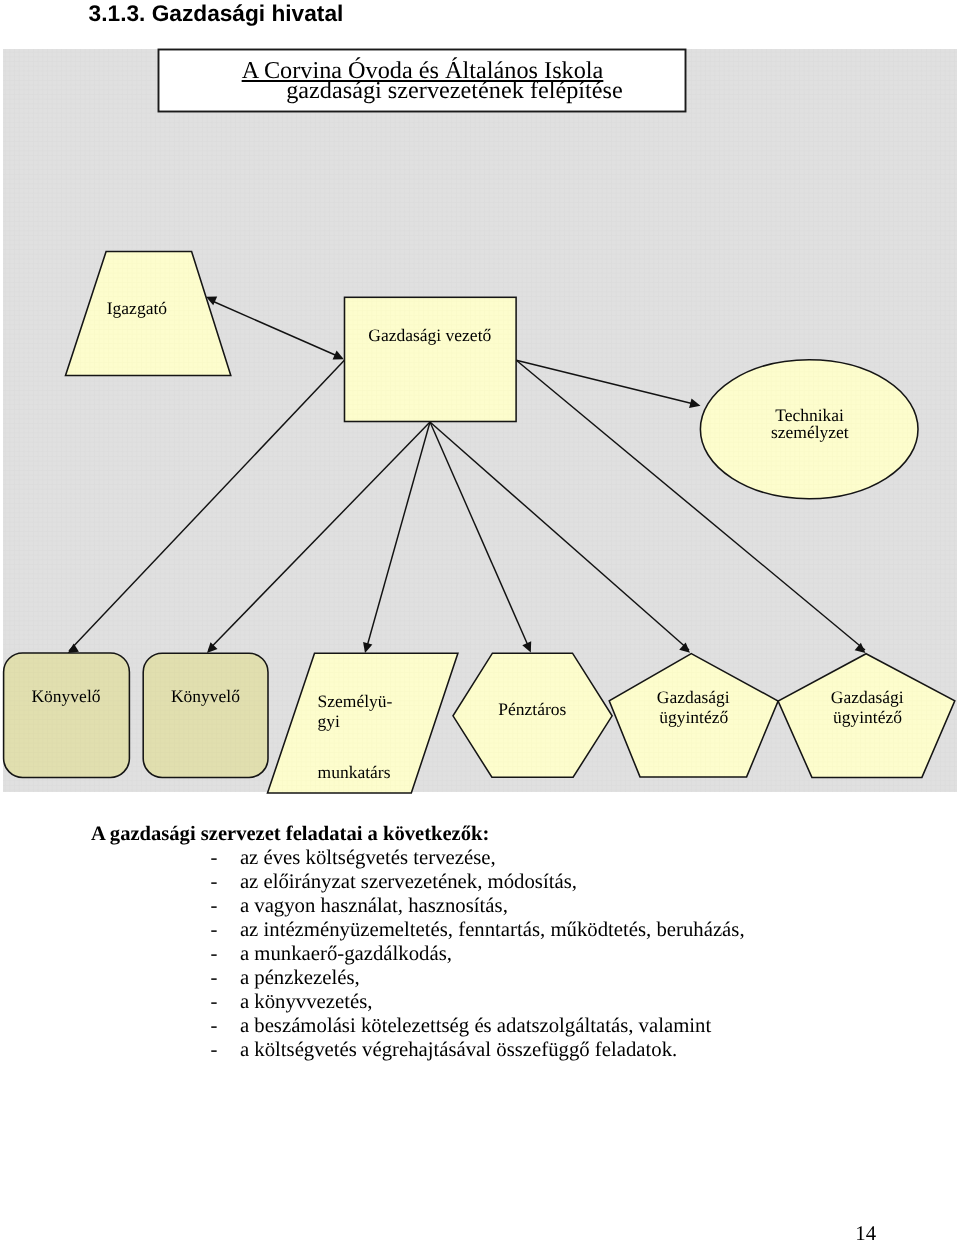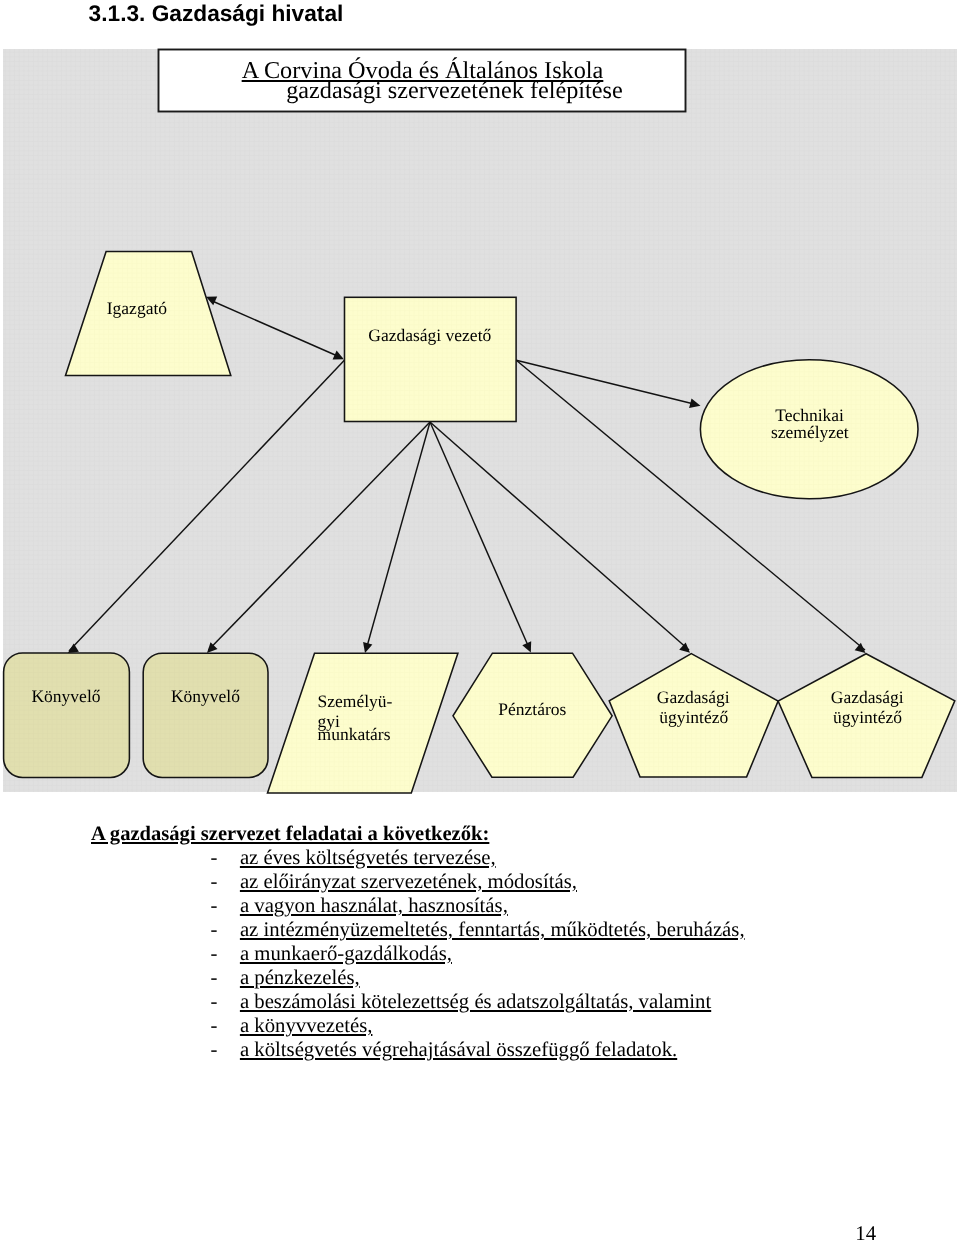--- a/index.html
+++ b/index.html
@@ -10,21 +10,21 @@
   #page{position:absolute;left:0;top:0;width:960px;height:1241px;transform:translateZ(0);}
   .heading{position:absolute;left:88.6px;top:0.6px;font-family:"Liberation Sans",sans-serif;
            font-weight:bold;font-size:22.7px;line-height:24px;white-space:pre;}
   #diagram{position:absolute;left:0;top:0;width:960px;height:1241px;}
   .titlebox{position:absolute;left:159.5px;top:50.5px;width:526px;height:60px;overflow:hidden;
             text-align:center;font-size:24.25px;}
   .titlebox>div{position:absolute;left:0;width:526px;line-height:27px;}
   .titlebox>div:nth-child(1){top:6.4px;text-decoration:underline;}
   .titlebox>div:nth-child(2){top:26px;padding-left:32px;}
   .lbl{position:absolute;font-size:17.5px;line-height:20px;white-space:pre;}
-  .tasks{position:absolute;left:91px;top:821.8px;width:700px;text-decoration:underline;}
+  .tasks{position:absolute;left:91px;top:821.8px;width:700px;}
   .tasks-title{font-weight:bold;font-size:20.58px;line-height:24.06px;white-space:pre;}
   .task-row{display:block;font-size:20.75px;line-height:24.06px;white-space:pre;}
   .task-dash{display:inline-block;width:29.3px;margin-left:119.6px;}
   .pagenum{position:absolute;left:0;top:1222.3px;width:876px;text-align:right;font-size:20.75px;line-height:24.06px;}
 </style>
 </head>
 <body>
 
 <div id="page">
   <div class="heading">3.1.3. Gazdasági hivatal</div>
@@ -95,35 +95,35 @@
     </div>
 
     <div class="lbl" style="left:76.90px;top:298px;width:120.0px;text-align:center;">Igazgató</div>
     <div class="lbl" style="left:344.00px;top:324.7px;width:171.6px;text-align:center;">Gazdasági vezető</div>
     <div class="lbl" style="left:734.60px;top:404.5px;width:150.0px;text-align:center;">Technikai</div>
     <div class="lbl" style="left:734.80px;top:402px;width:150.0px;text-align:center;margin-top:20px;">személyzet</div>
     <div class="lbl" style="left:3.00px;top:686.1px;width:126.0px;text-align:center;">Könyvelő</div>
     <div class="lbl" style="left:142.90px;top:685.9px;width:125.0px;text-align:center;">Könyvelő</div>
     <div class="lbl" style="left:317.6px;top:691.0px;width:150px;text-align:left;">Személyü-</div>
     <div class="lbl" style="left:317.6px;top:710.9px;width:150px;text-align:left;">gyi</div>
-    <div class="lbl" style="left:317.6px;top:724px;width:150px;text-align:left;">munkatárs</div>
+    <div class="lbl" style="left:317.6px;top:762px;width:150px;text-align:left;">munkatárs</div>
     <div class="lbl" style="left:472.30px;top:699.1px;width:120.0px;text-align:center;">Pénztáros</div>
     <div class="lbl" style="left:628.25px;top:687.2px;width:130.0px;text-align:center;">Gazdasági</div>
     <div class="lbl" style="left:628.75px;top:707.0px;width:130.0px;text-align:center;">ügyintéző</div>
     <div class="lbl" style="left:802.30px;top:687.2px;width:130.0px;text-align:center;">Gazdasági</div>
     <div class="lbl" style="left:802.50px;top:707.0px;width:130.0px;text-align:center;">ügyintéző</div>
   </div>
   <div class="tasks">
     <div class="tasks-title">A gazdasági szervezet feladatai a következők:</div>
     <div id="task-list">
         <div class="task-row"><span class="task-dash">-</span><span class="task-text">az éves költségvetés tervezése,</span></div>
         <div class="task-row"><span class="task-dash">-</span><span class="task-text">az előirányzat szervezetének, módosítás,</span></div>
         <div class="task-row"><span class="task-dash">-</span><span class="task-text">a vagyon használat, hasznosítás,</span></div>
         <div class="task-row"><span class="task-dash">-</span><span class="task-text">az intézményüzemeltetés, fenntartás, működtetés, beruházás,</span></div>
         <div class="task-row"><span class="task-dash">-</span><span class="task-text">a munkaerő-gazdálkodás,</span></div>
         <div class="task-row"><span class="task-dash">-</span><span class="task-text">a pénzkezelés,</span></div>
+        <div class="task-row"><span class="task-dash">-</span><span class="task-text">a könyvvezetés,</span></div>
         <div class="task-row"><span class="task-dash">-</span><span class="task-text">a beszámolási kötelezettség és adatszolgáltatás, valamint</span></div>
-        <div class="task-row"><span class="task-dash">-</span><span class="task-text">a könyvvezetés,</span></div>
         <div class="task-row"><span class="task-dash">-</span><span class="task-text">a költségvetés végrehajtásával összefüggő feladatok.</span></div>
       </div>
   </div>
   <div class="pagenum">14</div>
 </div>
 
 </body></html>

